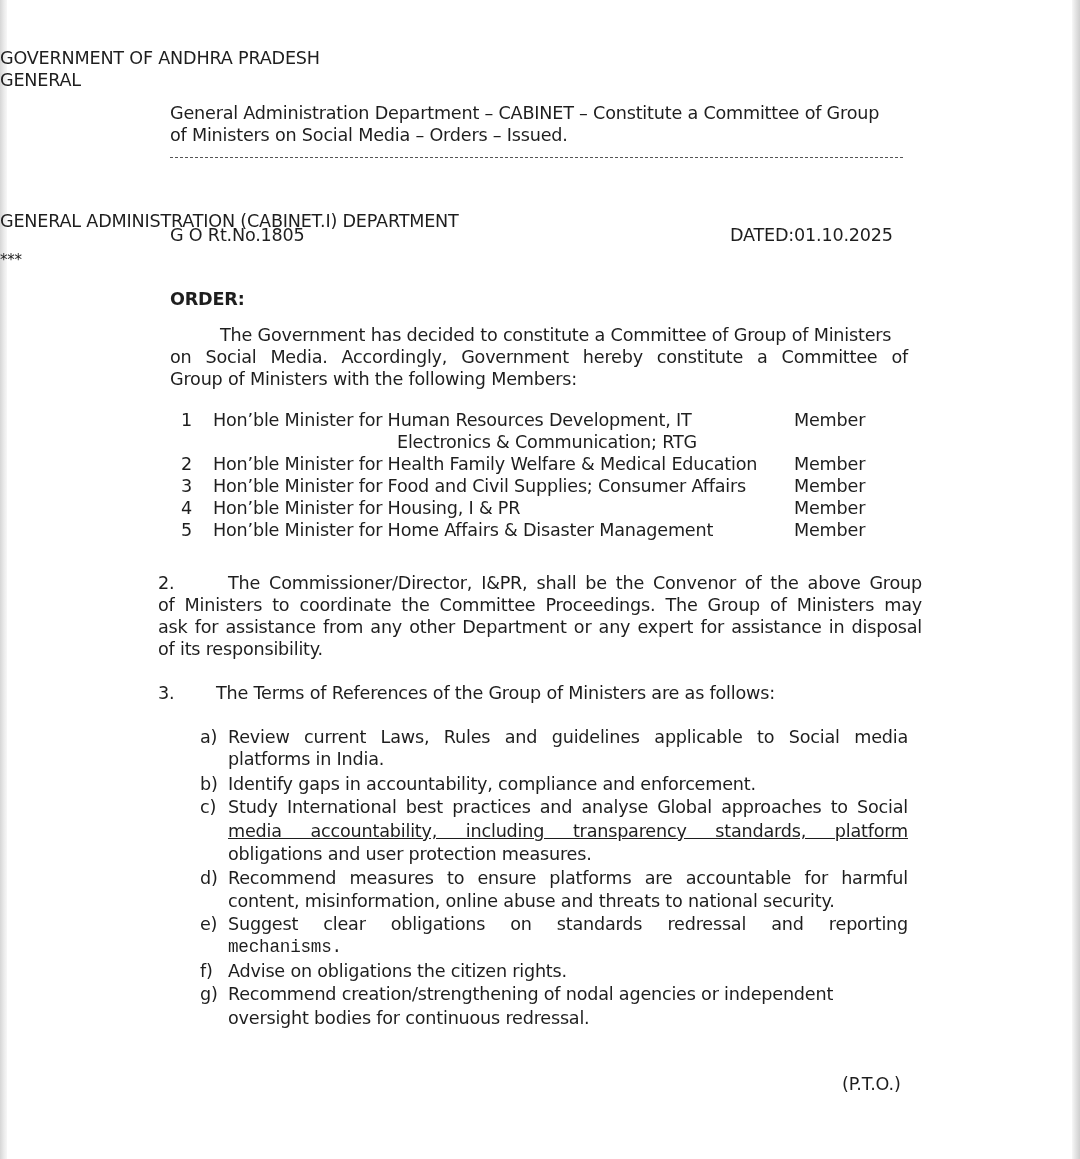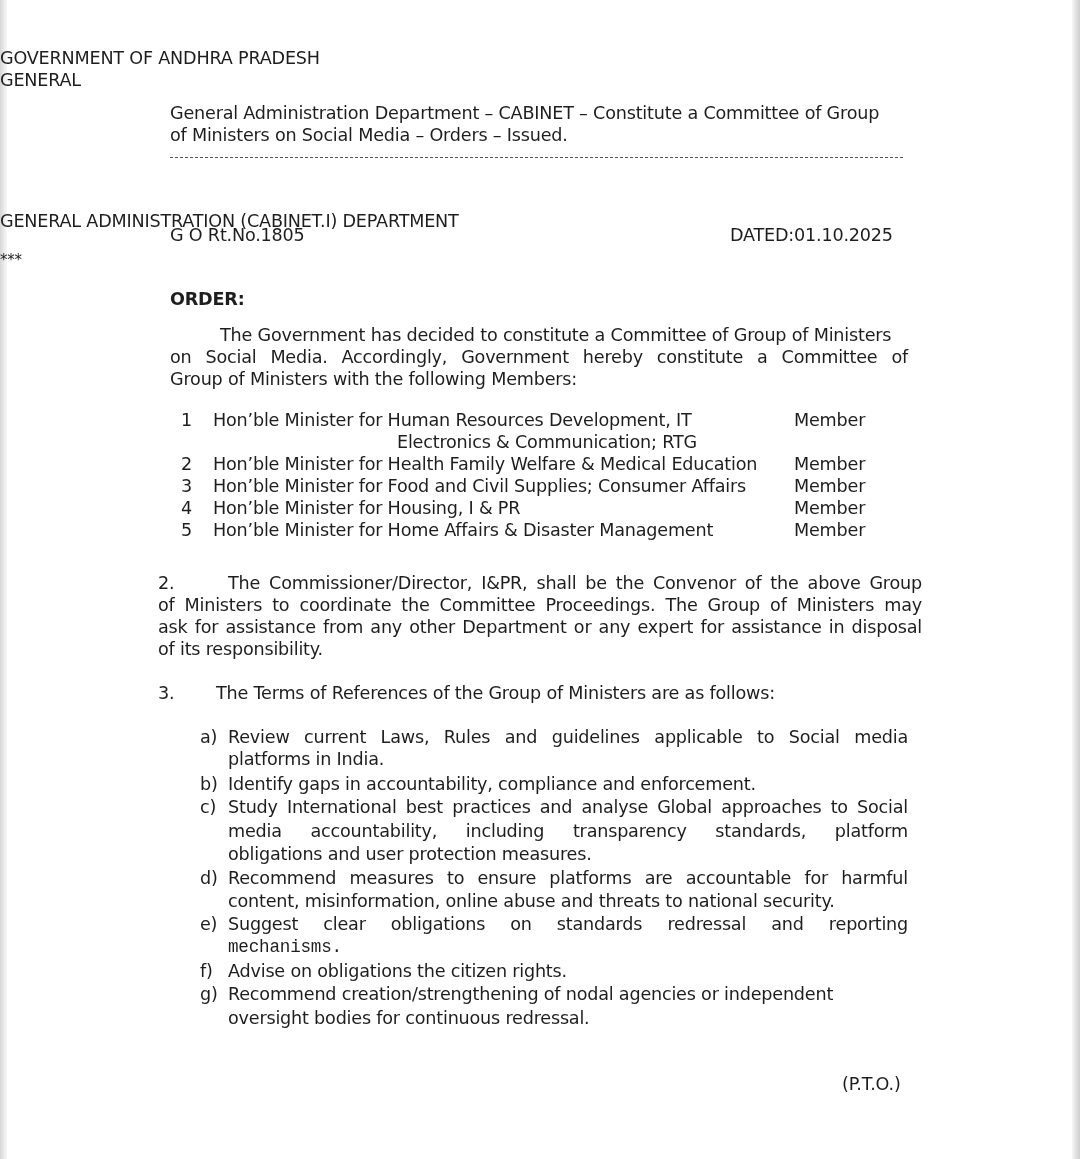--- a/index.html
+++ b/index.html
@@ -77,21 +77,21 @@
 <div>
   <div class="ml" style="left:200px; top:726px;">a)</div>
   <div class="ml just" style="left:228px; top:726px; width:680px;">Review current Laws, Rules and guidelines applicable to Social media</div>
   <div class="ml" style="left:228px; top:748px;">platforms in India.</div>
 
   <div class="ml" style="left:200px; top:773px;">b)</div>
   <div class="ml" style="left:228px; top:773px;">Identify gaps in accountability, compliance and enforcement.</div>
 
   <div class="ml" style="left:200px; top:796px;">c)</div>
   <div class="ml just" style="left:228px; top:796px; width:680px;">Study International best practices and analyse Global approaches to Social</div>
-  <div class="ml just" style="left:228px; top:820px; width:680px;">media accountability, including transparency standards, platform</div>
+  <div class="ml just" style="left:228px; top:820px; width:680px;text-decoration:underline;">media accountability, including transparency standards, platform</div>
   <div class="ml" style="left:228px; top:843px;">obligations and user protection measures.</div>
 
   <div class="ml" style="left:200px; top:867px;">d)</div>
   <div class="ml just" style="left:228px; top:867px; width:680px;">Recommend measures to ensure platforms are accountable for harmful</div>
   <div class="ml" style="left:228px; top:890px;">content, misinformation, online abuse and threats to national security.</div>
 
   <div class="ml" style="left:200px; top:913px;">e)</div>
   <div class="ml just" style="left:228px; top:913px; width:680px;">Suggest clear obligations on standards redressal and reporting</div>
   <div class="ml" style="left:228px; top:936px;font-family:Liberation Mono, monospace;">mechanisms.</div>
 

